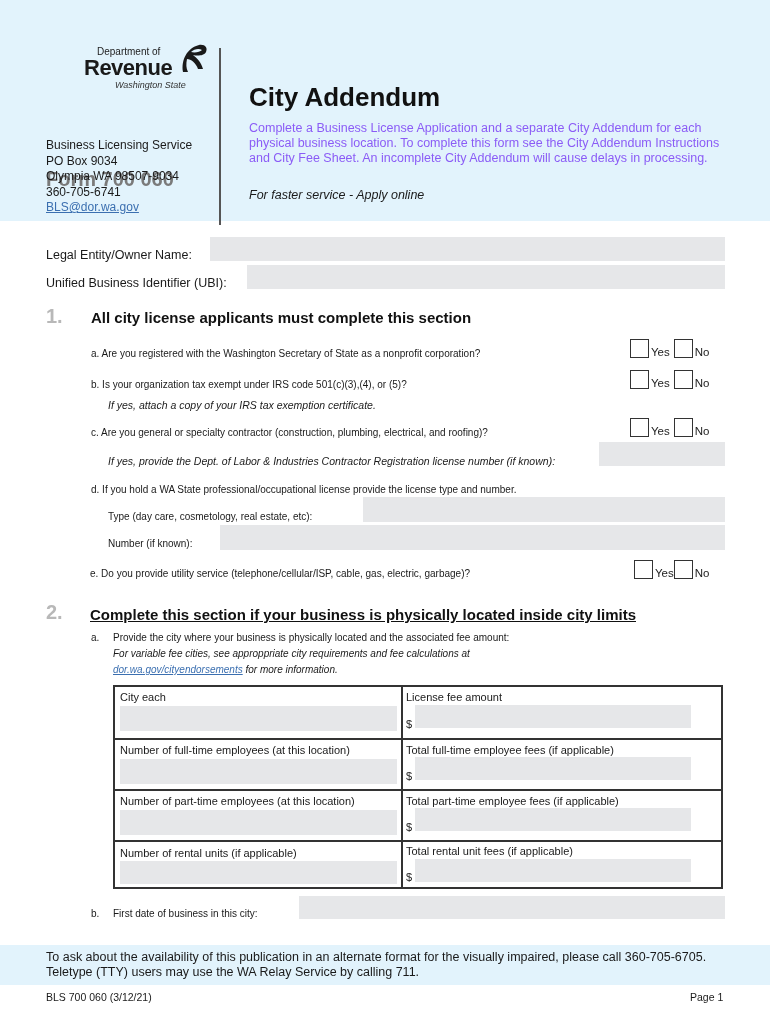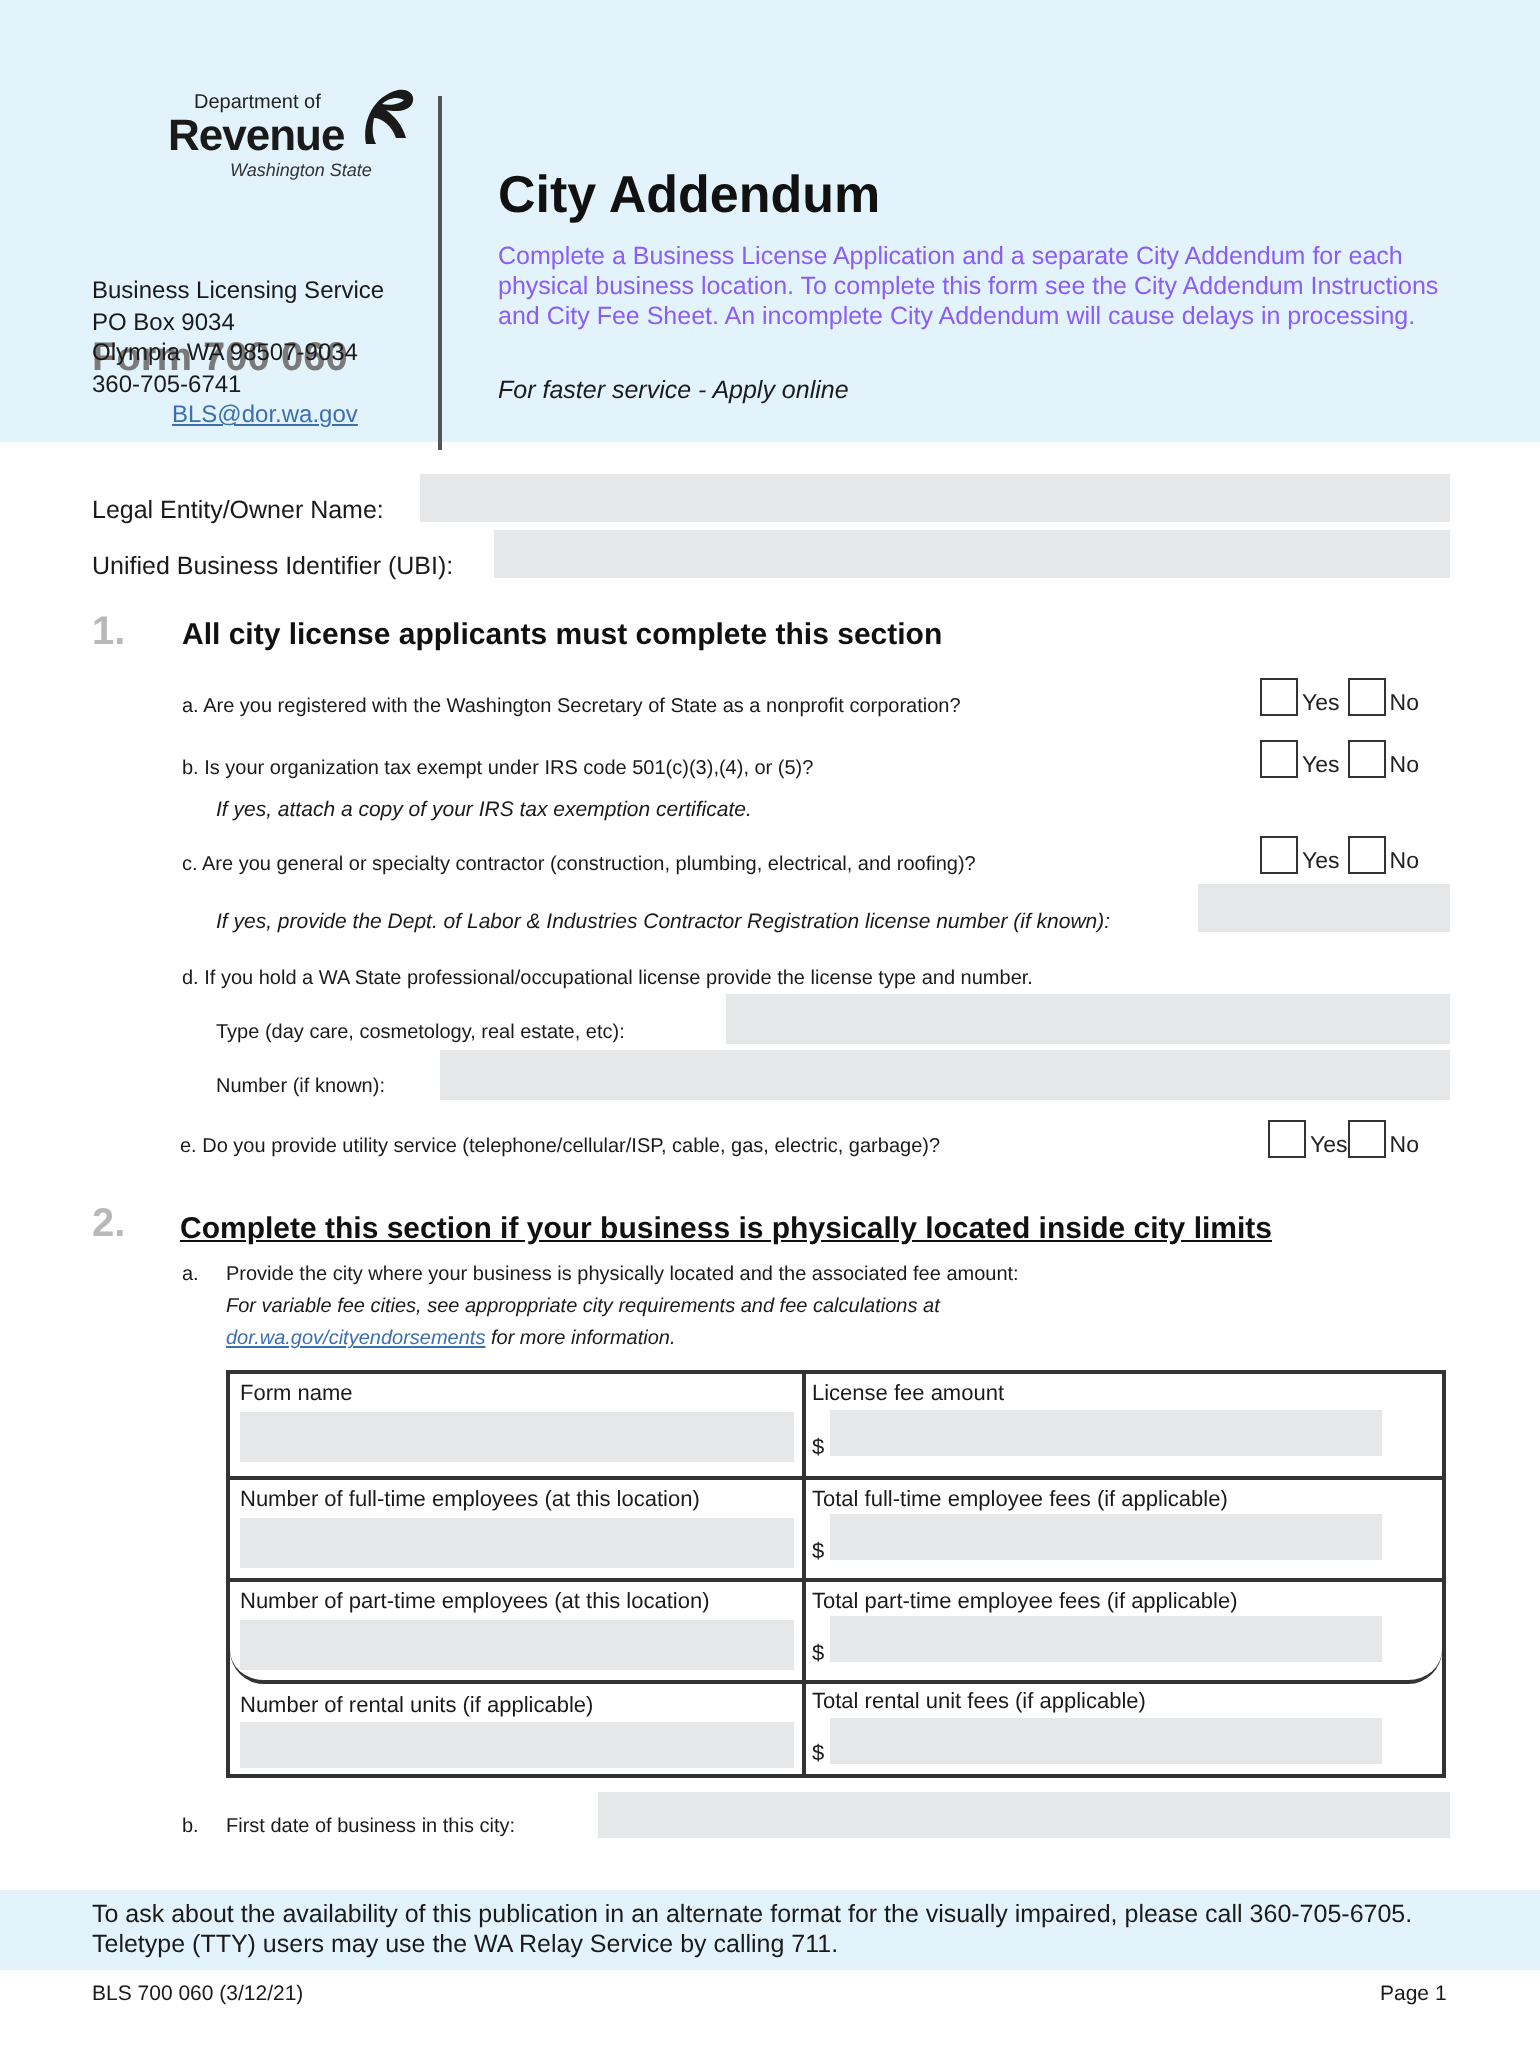--- a/index.html
+++ b/index.html
@@ -8,21 +8,21 @@
 
   .header { position: absolute; left: 0; top: 0; width: 770px; height: 221px; background: #e2f3fc; }
   .logo { position: absolute; left: 44px; top: 40px; width: 130px; height: 52px; margin-left: 39px; }
   .logo .dept { position: absolute; left: 14px; top: 6px; font-size: 10px; color: #222; }
   .logo .rev { position: absolute; left: 1px; top: 15px; font-size: 22px; font-weight: bold; color: #1a1a1a; letter-spacing: -0.5px; }
   .logo .wa { position: absolute; left: 32px; top: 40px; font-size: 9px; font-style: italic; color: #333; }
   .logo svg { position: absolute; left: 96px; top: 2px; }
 
   .form-no { position: absolute; left: 46px; top: 125px; font-size: 20px; font-weight: bold; color: #7a7a7a; margin-top: 43px; }
   .addr { position: absolute; left: 46px; top: 138px; font-size: 12px; line-height: 15.5px; color: #1a1a1a; }
-  .addr .email { color: #3b6fb0; text-decoration: underline; margin-left: 40px; }
+  .addr .email { color: #3b6fb0; text-decoration: underline; }
 
   .vline { position: absolute; left: 219px; top: 48px; width: 2px; height: 177px; background: #555; }
 
   .title { position: absolute; left: 249px; top: 82px; font-size: 26px; font-weight: bold; color: #111; }
   .intro { position: absolute; left: 249px; top: 121px; width: 480px; font-size: 12.5px; line-height: 15px; color: #8b5cf6; }
   .faster { position: absolute; left: 249px; top: 188px; font-size: 12.5px; font-style: italic; color: #1a1a1a; }
 
   .field { position: absolute; background: #e6e7e9; }
   .lbl { position: absolute; font-size: 12.5px; color: #1a1a1a; white-space: nowrap; }
   .lbl.sm { font-size: 10px; }
@@ -137,36 +137,36 @@
 <div class="lbl sm" style="left:113px; top:632px;">Provide the city where your business is physically located and the associated fee amount:</div>
 <div class="lbl sm" style="left:113px; top:648px; font-style:italic;">For variable fee cities, see approppriate city requirements and fee calculations at</div>
 <div class="lbl sm" style="left:113px; top:664px; font-style:italic;">
   <span class="link">dor.wa.gov/cityendorsements</span><span> for more information.</span>
 </div>
 
 <div class="tbl">
   <div class="vsep"></div>
 
   <div class="row" style="top:0; height:53px;">
-    <div class="cell-lbl" style="left:5px; top:4px;">Form name</div>
+    <div class="cell-lbl" style="left:5px; top:4px;">City each</div>
     <div class="field" style="left:5px; top:19px; width:277px; height:25px;"></div>
     <div class="cell-lbl" style="left:291px; top:4px;">License fee amount</div>
     <div class="dollar" style="left:291px; top:31px;">$</div>
     <div class="field" style="left:300px; top:18px; width:276px; height:23px;"></div>
   </div>
 
   <div class="row" style="top:53px; height:51px;">
     <div class="cell-lbl" style="left:5px; top:4px;">Number of full-time employees (at this location)</div>
     <div class="field" style="left:5px; top:19px; width:277px; height:25px;"></div>
     <div class="cell-lbl" style="left:291px; top:4px;">Total full-time employee fees (if applicable)</div>
     <div class="dollar" style="left:291px; top:30px;">$</div>
     <div class="field" style="left:300px; top:17px; width:276px; height:23px;"></div>
   </div>
 
-  <div class="row" style="top:104px; height:51px;border-radius:17px;">
+  <div class="row" style="top:104px; height:51px;">
     <div class="cell-lbl" style="left:5px; top:4px;">Number of part-time employees (at this location)</div>
     <div class="field" style="left:5px; top:19px; width:277px; height:25px;"></div>
     <div class="cell-lbl" style="left:291px; top:4px;">Total part-time employee fees (if applicable)</div>
     <div class="dollar" style="left:291px; top:30px;">$</div>
     <div class="field" style="left:300px; top:17px; width:276px; height:23px;"></div>
   </div>
 
   <div class="row" style="top:155px; height:45px;">
     <div class="cell-lbl" style="left:5px; top:5px;">Number of rental units (if applicable)</div>
     <div class="field" style="left:5px; top:19px; width:277px; height:23px;"></div>

